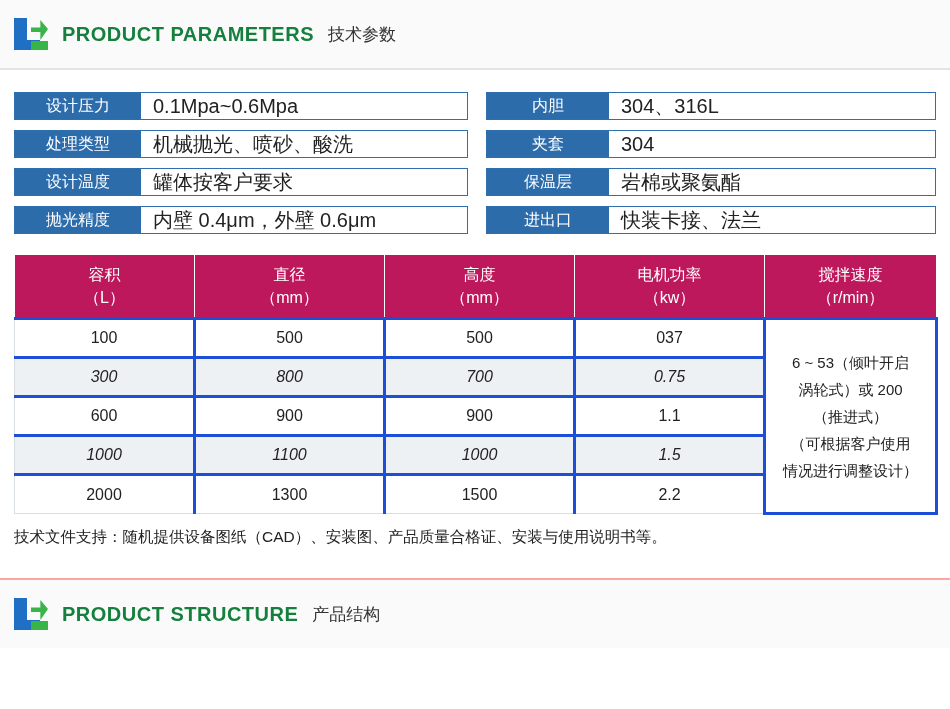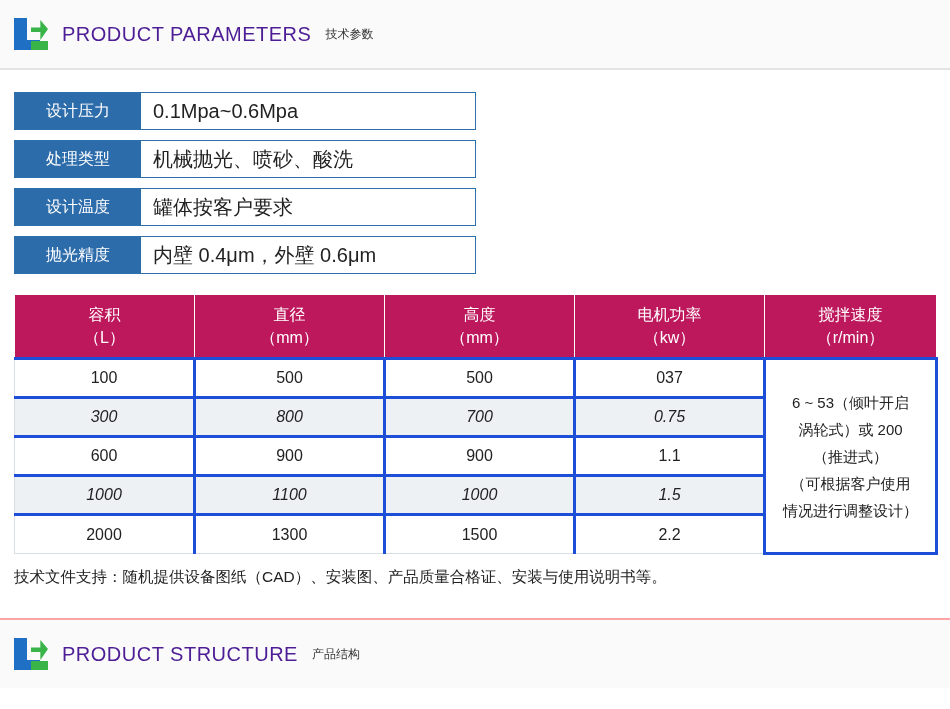--- a/index.html
+++ b/index.html
@@ -60,48 +60,48 @@
     clip-path: polygon(0 60%, 55% 60%, 55% 100%, 100% 45%, 55% 0, 55% 38%, 0 38%);
   }
   .logo-mark .green-bar {
     position: absolute;
     right: 0; bottom: 0;
     width: 17px;
     height: 9px;
     background: #38b449;
   }
   .sec-title-en {
-    color: #4c1d95;
+    color: #15803d;
     font-size: 20px;
-    font-weight: normal;
+    font-weight: bold;
     letter-spacing: 0.5px;
   }
   .sec-title-cn {
     color: #333;
-    font-size: 12px;
+    font-size: 17px;
     margin-left: 14px;
   }
 
   
   .spec-area {
     padding: 22px 14px 0 14px;
     display: flex;
     gap: 18px;
   }
   .spec-col {
     display: flex;
     flex-direction: column;
     gap: 10px;
   }
   .spec-col.left { width: 462px; }
   .spec-col.right { width: 458px; }
 
   .spec-row {
     display: flex;
-    height: 38px;
+    height: 28px;
     border: 1px solid #2f6fad;
   }
   .spec-label {
     background: #2d6cab;
     color: #ffffff;
     font-size: 16px;
     display: flex;
     align-items: center;
     justify-content: center;
     flex: 0 0 auto;
@@ -197,20 +197,38 @@
     <div class="spec-row">
       <div class="spec-label">设计温度</div>
       <div class="spec-value">罐体按客户要求</div>
     </div>
     <div class="spec-row">
       <div class="spec-label">抛光精度</div>
       <div class="spec-value">内壁 0.4μm，外壁 0.6μm</div>
     </div>
   </div>
 
+  <div class="spec-col right">
+    <div class="spec-row">
+      <div class="spec-label">内胆</div>
+      <div class="spec-value">304、316L</div>
+    </div>
+    <div class="spec-row">
+      <div class="spec-label">夹套</div>
+      <div class="spec-value">304</div>
+    </div>
+    <div class="spec-row">
+      <div class="spec-label">保温层</div>
+      <div class="spec-value">岩棉或聚氨酯</div>
+    </div>
+    <div class="spec-row">
+      <div class="spec-label">进出口</div>
+      <div class="spec-value">快装卡接、法兰</div>
+    </div>
+  </div>
 
 </div>
 
 <div class="table-wrap">
   <table class="data table-outline">
     <colgroup>
       <col style="width:180px">
       <col style="width:190px">
       <col style="width:190px">
       <col style="width:190px">

